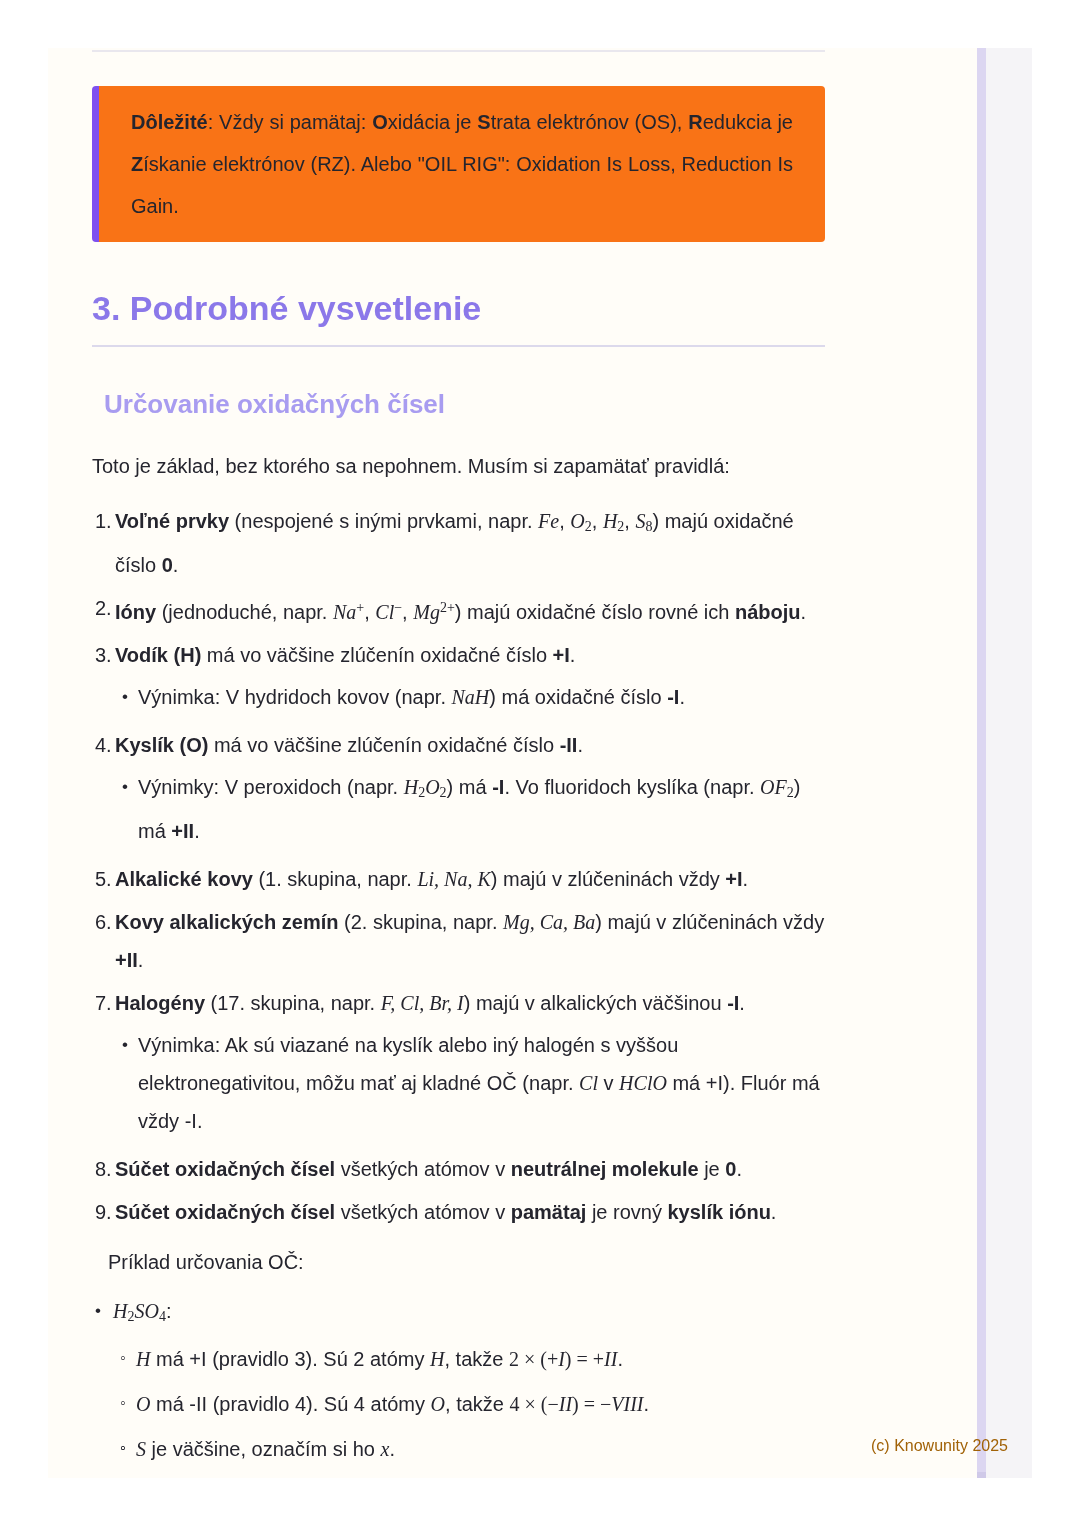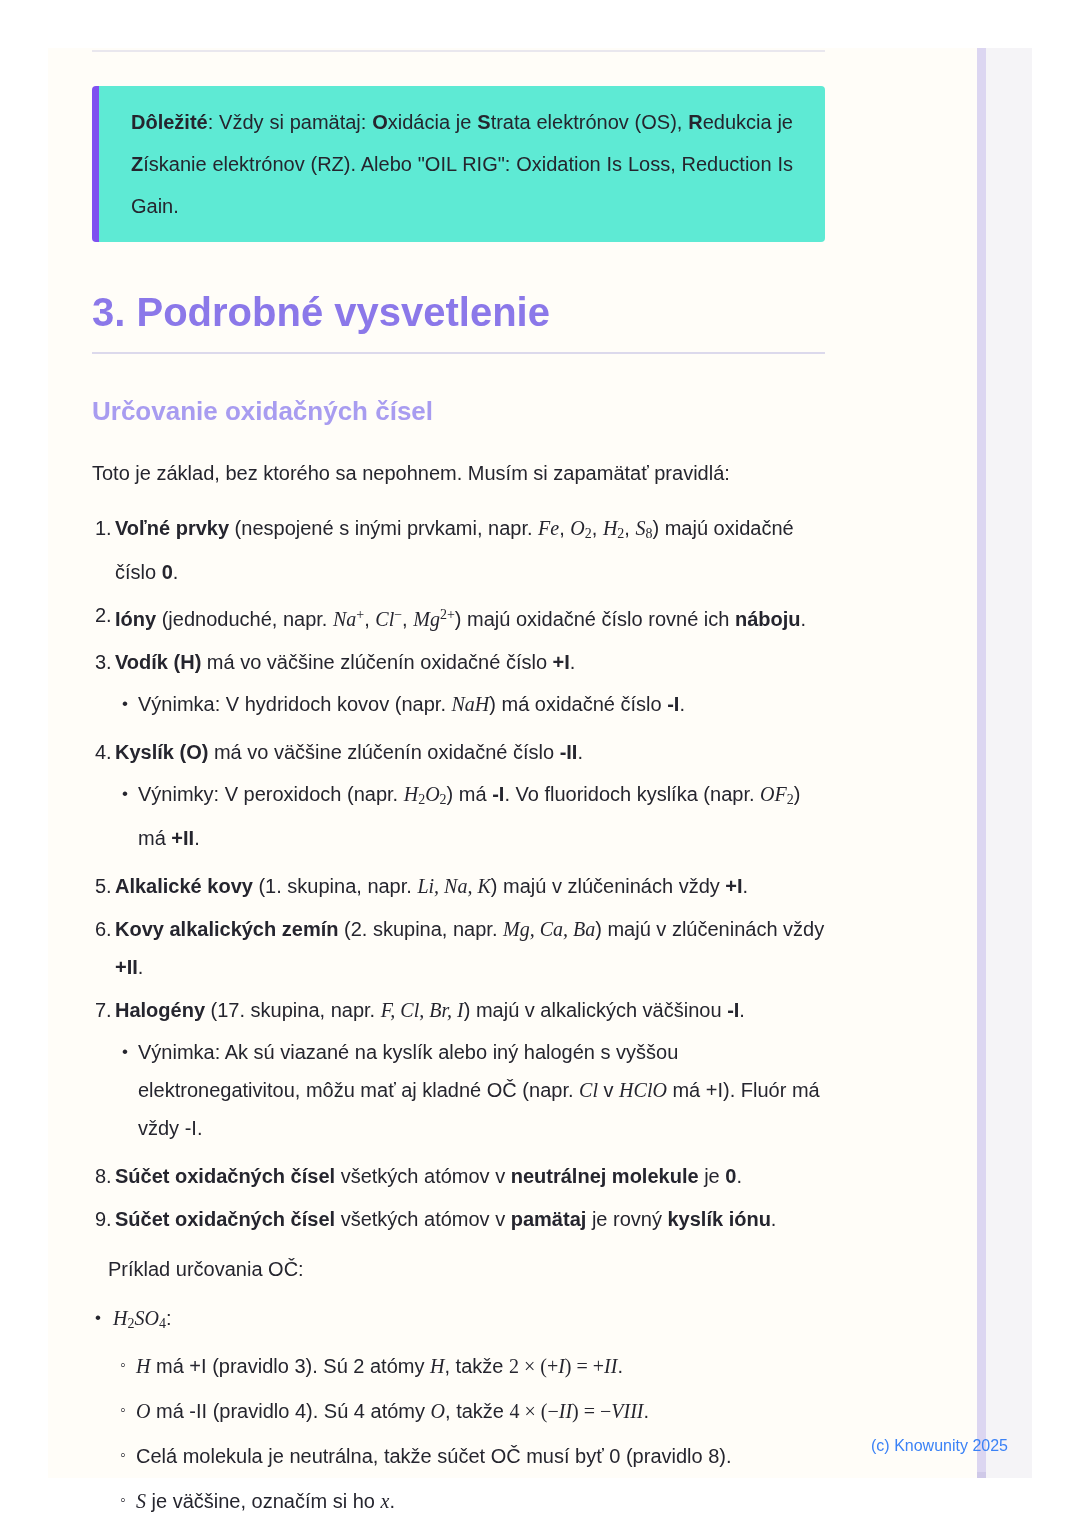--- a/index.html
+++ b/index.html
@@ -5,45 +5,45 @@
   html,body{margin:0;padding:0;background:#ffffff;}
   .canvas{position:relative;width:1080px;height:1528px;background:#ffffff;overflow:hidden;
           font-family:"Liberation Sans",sans-serif;color:#25252e;}
   .page{position:absolute;left:48px;top:48px;width:929px;height:1430px;background:#fffdf8;}
   .edge-strip{position:absolute;left:977px;top:48px;width:9px;height:1430px;background:#dcd6f1;
               border-bottom:6px solid #cfc9e8;box-sizing:border-box;}
   .gutter{position:absolute;left:986px;top:48px;width:46px;height:1430px;background:#f5f4f7;}
   .content{position:absolute;left:44px;top:0;width:733px;}
   .top-divider{margin-top:2px;width:733px;height:2px;background:#e9e7ee;}
 
-  .callout{margin-top:34px;background:#5eead4;border-left:7px solid #7e50f0;border-radius:4px;
+  .callout{margin-top:34px;background:#f97316;border-left:7px solid #7e50f0;border-radius:4px;
            padding:15px 32px;box-sizing:border-box;width:733px;}
   .callout-text{margin:0;font-size:20px;line-height:42px;text-align:justify;}
 
-  h1{margin:46px 0 0 0;font-size:40px;line-height:1.2;font-weight:700;color:#8b78e9;
+  h1{margin:46px 0 0 0;font-size:34px;line-height:1.2;font-weight:700;color:#8b78e9;
      padding-bottom:16px;border-bottom:2px solid #dcd9ec;width:733px;}
-  h2{margin:42px 0 0 0;font-size:26px;line-height:1.2;font-weight:700;color:#a89cf0;}
+  h2{margin:42px 0 0 12px;font-size:26px;line-height:1.2;font-weight:700;color:#a89cf0;}
   .intro{margin:32px 0 4px 0;font-size:20px;line-height:1.4;}
 
   ol.rules{list-style:none;margin:22px 0 0 0;padding:0;width:733px;}
   ol.rules>li{position:relative;padding-left:23px;margin-bottom:5px;font-size:20px;line-height:38px;}
   ol.rules>li>.num{position:absolute;left:3px;top:0;}
   ul.sub{list-style:none;margin:4px 0 10px 7px;padding:0;}
   ul.sub>li{position:relative;padding-left:16px;font-size:20px;line-height:38px;}
   ul.sub>li>.marker{position:absolute;left:0;top:0;font-size:17px;}
 
   .example-label{margin:17px 0 0 16px;font-size:20px;line-height:1.4;}
   ul.example{list-style:none;margin:16px 0 0 0;padding:0;width:733px;}
   ul.example>li{position:relative;padding-left:21px;font-size:20px;line-height:38px;}
   ul.example>li>.marker{position:absolute;left:3px;top:0;font-size:17px;}
   ul.circles{list-style:none;margin:4px 0 0 7px;padding:0;}
   ul.circles>li{position:relative;padding-left:16px;margin-bottom:7px;font-size:20px;line-height:38px;}
   ul.circles>li>.marker{position:absolute;left:0;top:-1px;font-size:16px;}
 
-  .footer{position:absolute;right:72px;top:1437px;font-size:16px;color:#3b82f6;z-index:5;}
+  .footer{position:absolute;right:72px;top:1437px;font-size:16px;color:#a16207;z-index:5;}
 
   
   .sg-r{}
   .sg-b{font-weight:700;}
   .sg-i{}
   .sg-m{font-family:"Liberation Serif",serif;font-style:italic;}
   .sg-u{font-family:"Liberation Serif",serif;}
   .sg-sub{font-family:"Liberation Serif",serif;font-size:0.7em;vertical-align:-0.22em;}
   .sg-sup{font-family:"Liberation Serif",serif;font-size:0.7em;vertical-align:0.5em;}
 </style>
@@ -83,21 +83,21 @@
           <li><span class="num">8.</span><span class="sg-b">Súčet oxidačných čísel</span><span class="sg-r"> všetkých atómov v </span><span class="sg-b">neutrálnej molekule</span><span class="sg-r"> je </span><span class="sg-b">0</span><span class="sg-r">.</span></li>
           <li><span class="num">9.</span><span class="sg-b">Súčet oxidačných čísel</span><span class="sg-r"> všetkých atómov v </span><span class="sg-b">pamätaj</span><span class="sg-r"> je rovný </span><span class="sg-b">kyslík iónu</span><span class="sg-r">.</span></li>
         </ol>
 
       <p class="example-label"><span class="sg-i">Príklad určovania OČ:</span></p>
 
       <ul class="example" id="example">
           <li><span class="marker">•</span><span class="sg-m">H</span><span class="sg-sub">2</span><span class="sg-m">SO</span><span class="sg-sub">4</span><span class="sg-r">:</span><ul class="circles">
               <li><span class="marker">◦</span><span class="sg-m">H</span><span class="sg-r"> má +I (pravidlo 3). Sú 2 atómy </span><span class="sg-m">H</span><span class="sg-r">, takže </span><span class="sg-u">2 × (+</span><span class="sg-m">I</span><span class="sg-u">) = +</span><span class="sg-m">II</span><span class="sg-r">.</span></li>
               <li><span class="marker">◦</span><span class="sg-m">O</span><span class="sg-r"> má -II (pravidlo 4). Sú 4 atómy </span><span class="sg-m">O</span><span class="sg-r">, takže </span><span class="sg-u">4 × (−</span><span class="sg-m">II</span><span class="sg-u">) = −</span><span class="sg-m">VIII</span><span class="sg-r">.</span></li>
-              <li><span class="marker">◦</span><span class="sg-r">Celá molekula je neutrálna, takže súčet OČ musí byť 0 (pravidlo 8).</span></li>
+              <li><span class="marker">◦</span></li>
               <li><span class="marker">◦</span><span class="sg-m">S</span><span class="sg-r"> je väčšine, označím si ho </span><span class="sg-m">x</span><span class="sg-r">.</span></li>
             </ul></li>
         </ul>
 
     </div>
   </div>
 
   <div class="edge-strip"></div>
   <div class="gutter"></div>
   <div class="footer">(c) Knowunity 2025</div>

